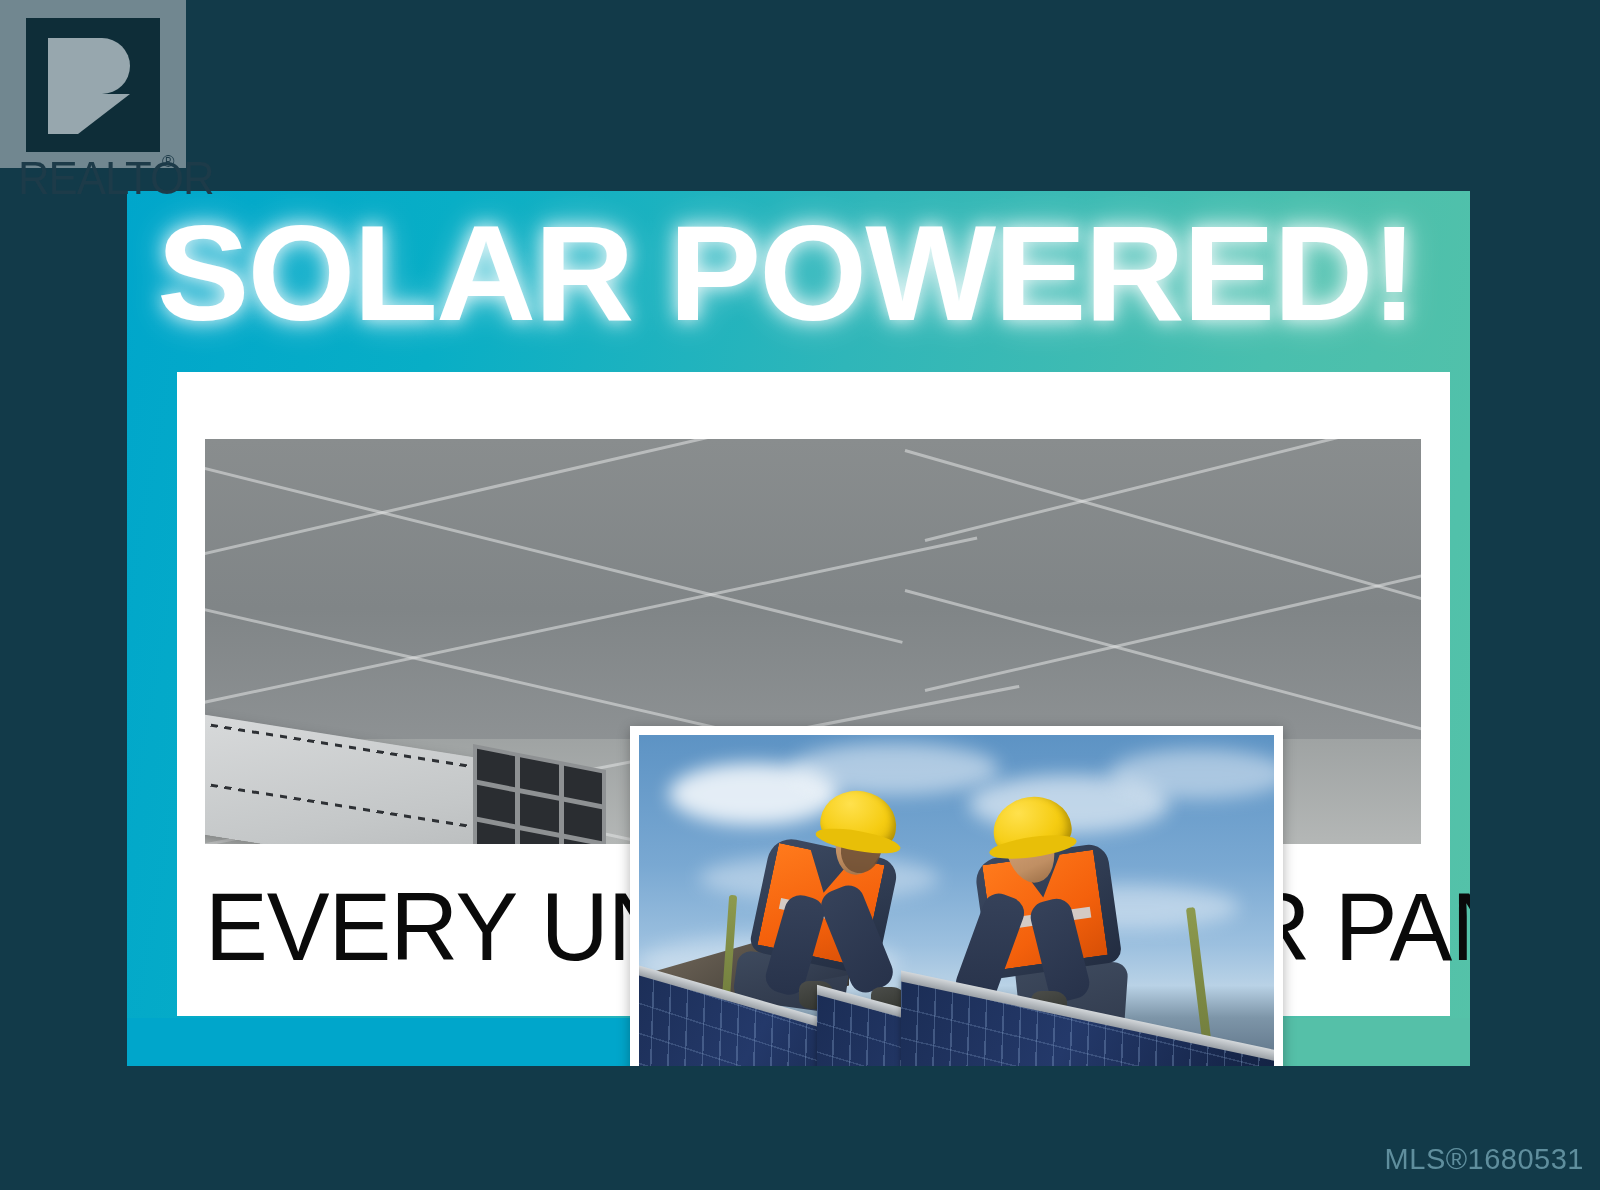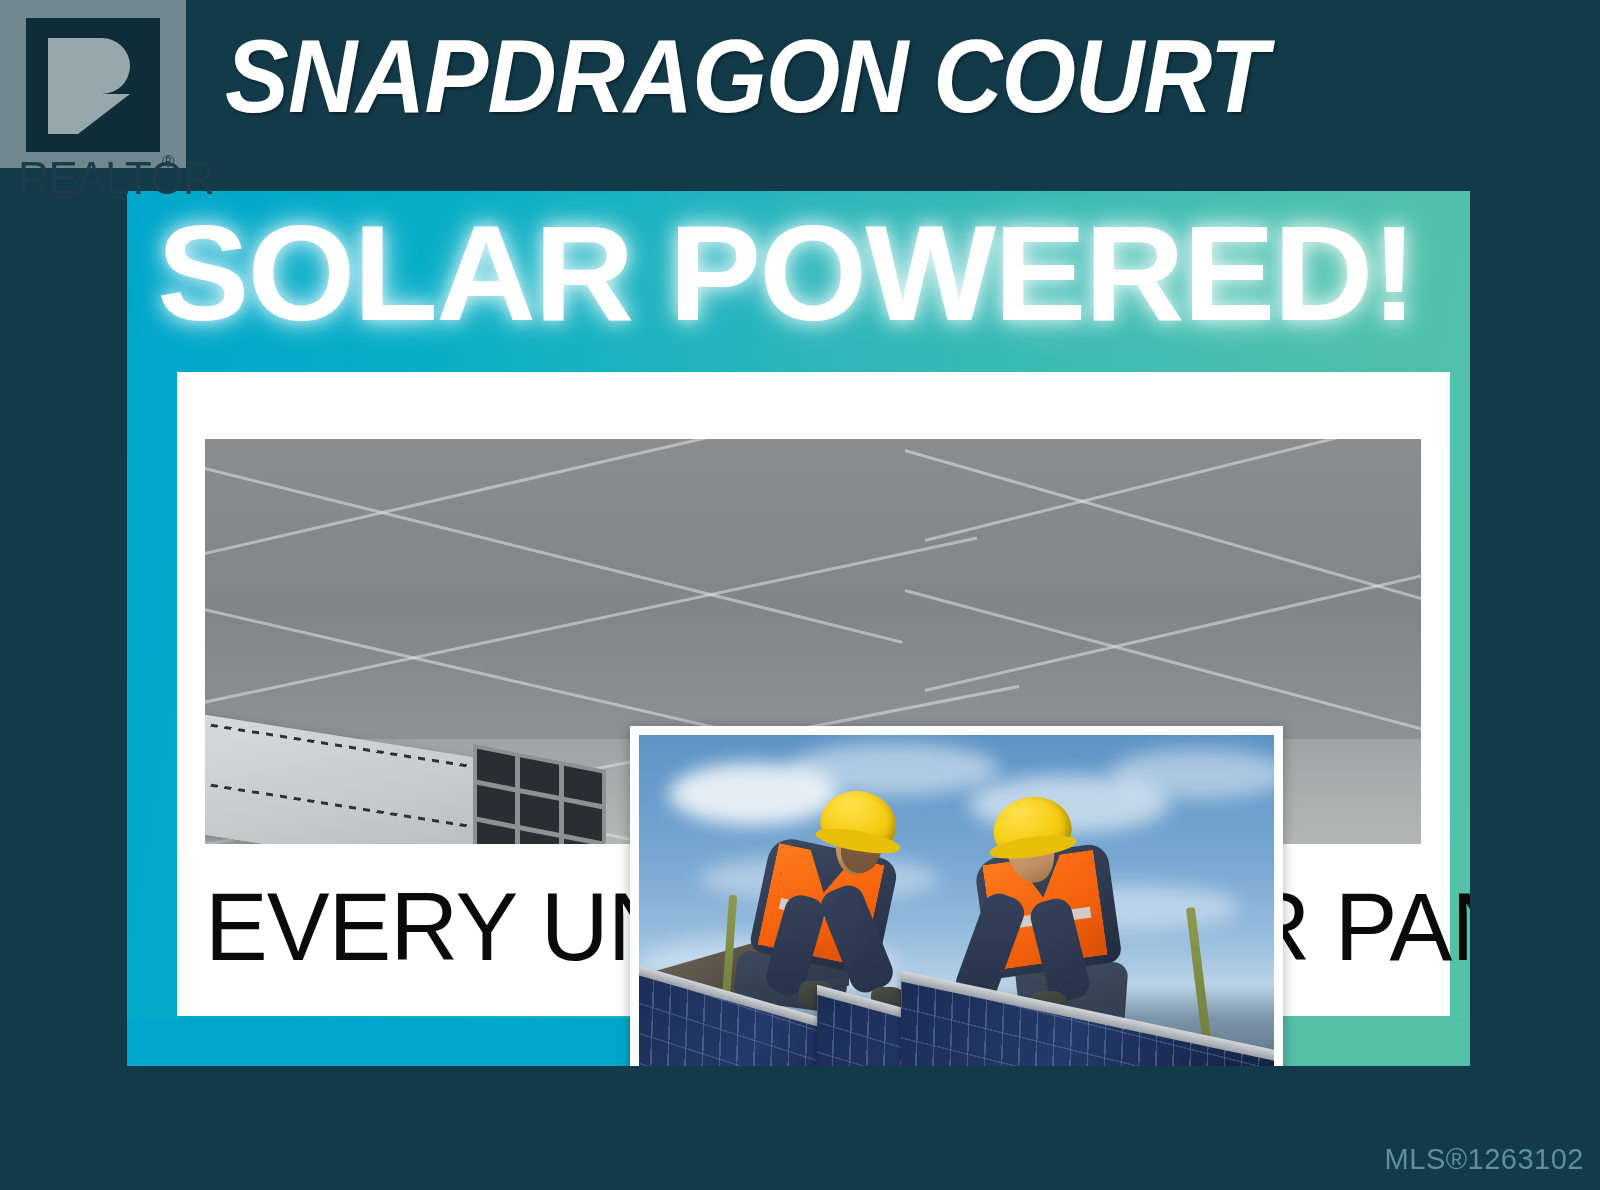--- a/index.html
+++ b/index.html
@@ -258,23 +258,20 @@
     font-size:29px;
     letter-spacing:.5px;
     font-family:"Liberation Sans", sans-serif;
   }
 </style>
 </head>
 <body>
 
 <div id="listing-card">
 
-  <div id="header-bar">
-    <div id="property-title">SNAPDRAGON COURT</div>
-  </div>
 
   <div id="realtor-logo">
     <div id="realtor-mark">
       <div id="realtor-r-stem"></div>
       <div id="realtor-r-bowl"></div>
       <div id="realtor-r-leg"></div>
     </div>
     <div id="realtor-wordmark">REALTOR</div>
     <div id="realtor-reg">®</div>
   </div>
@@ -388,15 +385,15 @@
           <div class="panel-row" style="left:262px;top:286px;width:400px;height:150px;transform:skewY(12deg);"></div>
           <div class="panel-frame" style="left:262px;top:278px;width:400px;height:11px;transform:skewY(12deg);"></div>
 
         </div>
       </div>
 
       <div id="caption-text">EVERY UNIT HAS SOLAR PANELS</div>
     </div>
   </div>
 
-  <div id="mls-watermark">MLS®1263102</div>
+  <div id="mls-watermark">MLS®1680531</div>
 
 </div>
 
 </body></html>

